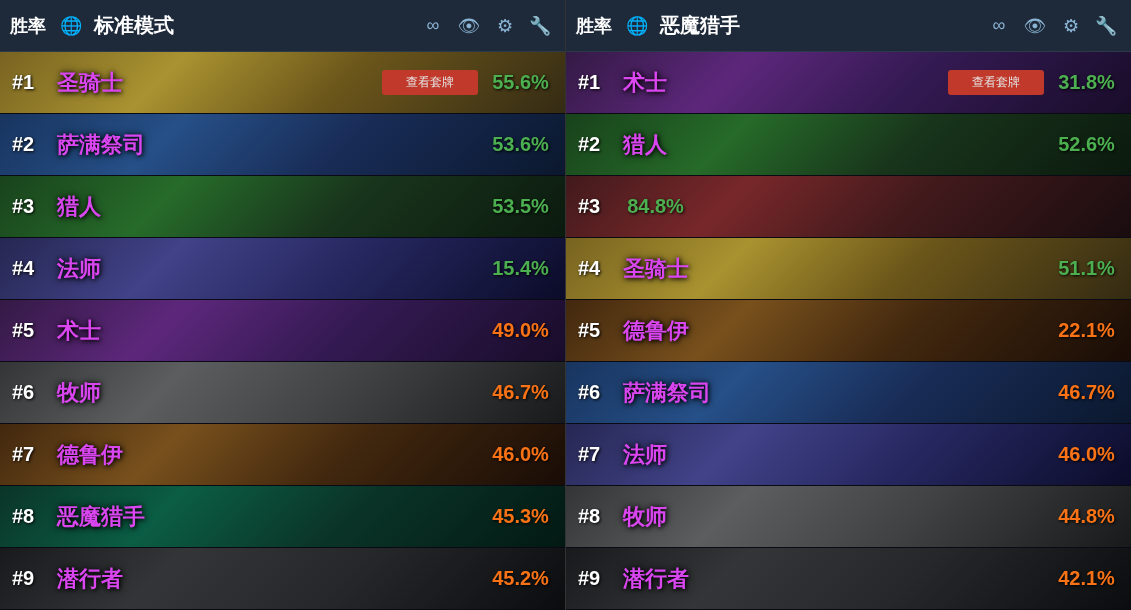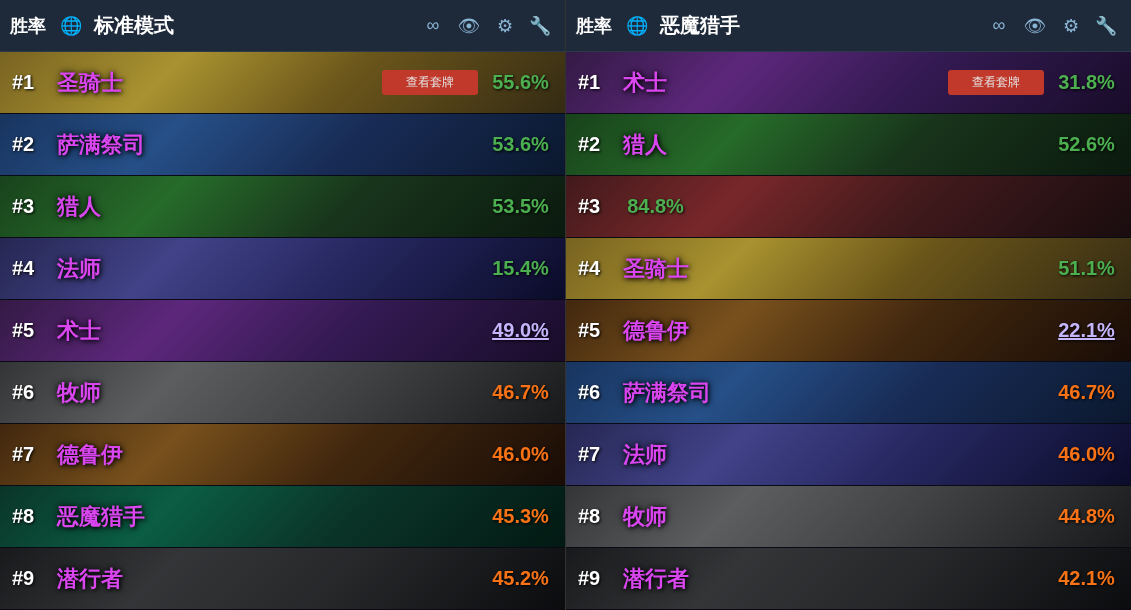--- a/index.html
+++ b/index.html
@@ -140,21 +140,21 @@
 
     .win-rate {
       font-size: 20px;
       font-weight: bold;
       min-width: 65px;
       text-align: center;
       text-shadow: 1px 1px 3px #000;
     }
 
     .win-rate.green { color: #4caf50; }
-    .win-rate.yellow { color: #c4b5fd; text-decoration: underline; }
+    .win-rate.yellow { color: #f97316; }
     .win-rate.orange { color: #f97316; }
   </style>
 </head>
 <body>
 
 <div class="main-container">
 
   <div class="panel" id="left-panel">
     <div class="panel-header">
       <span class="header-win-label">胜率</span>

